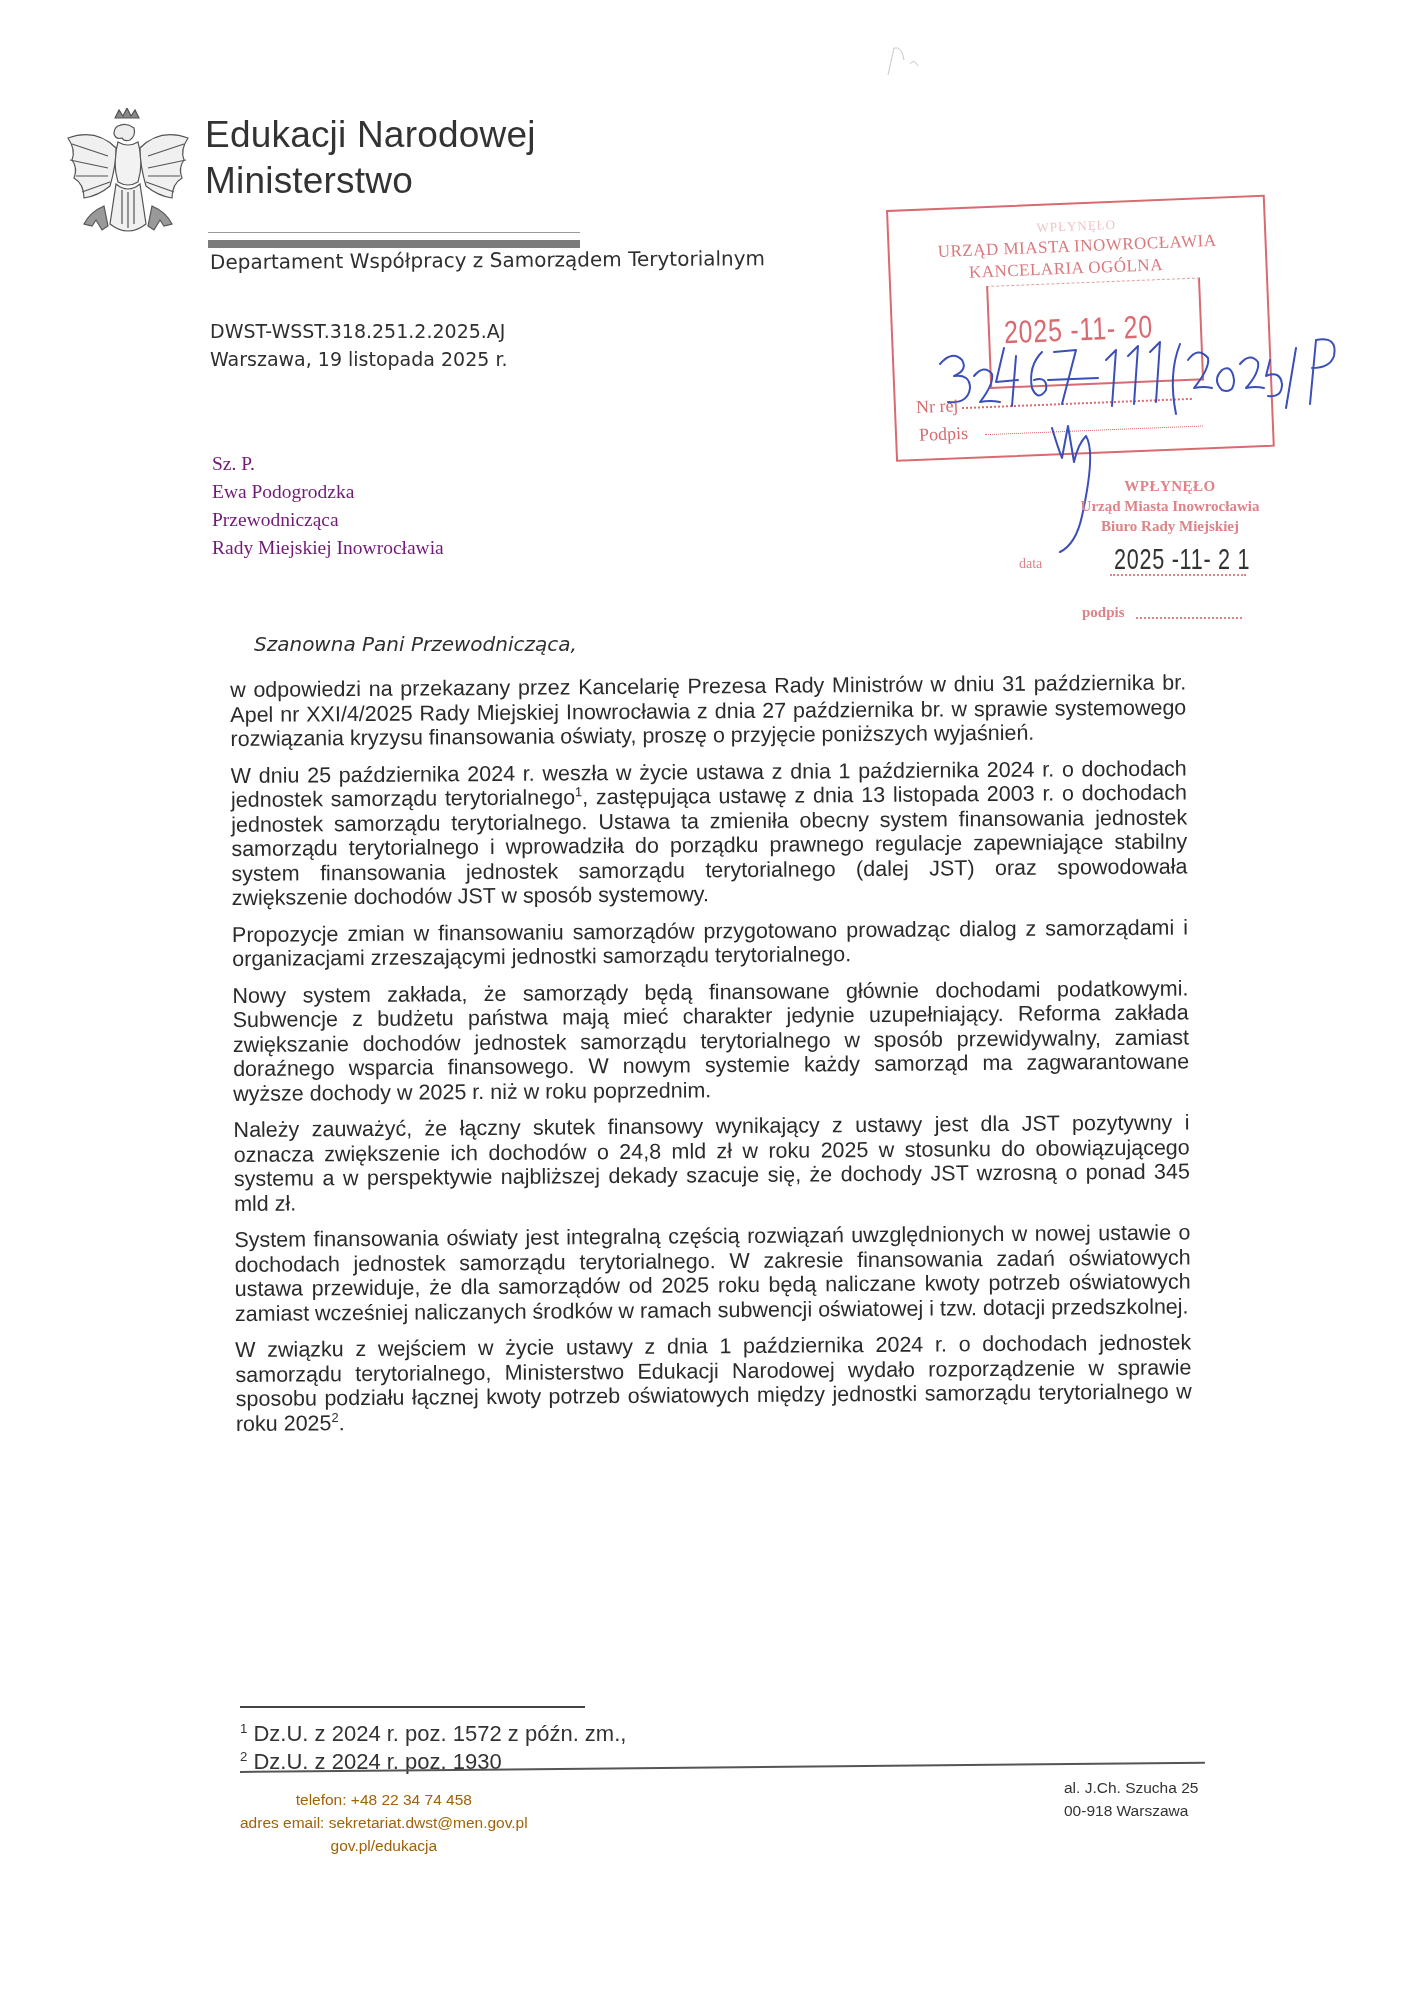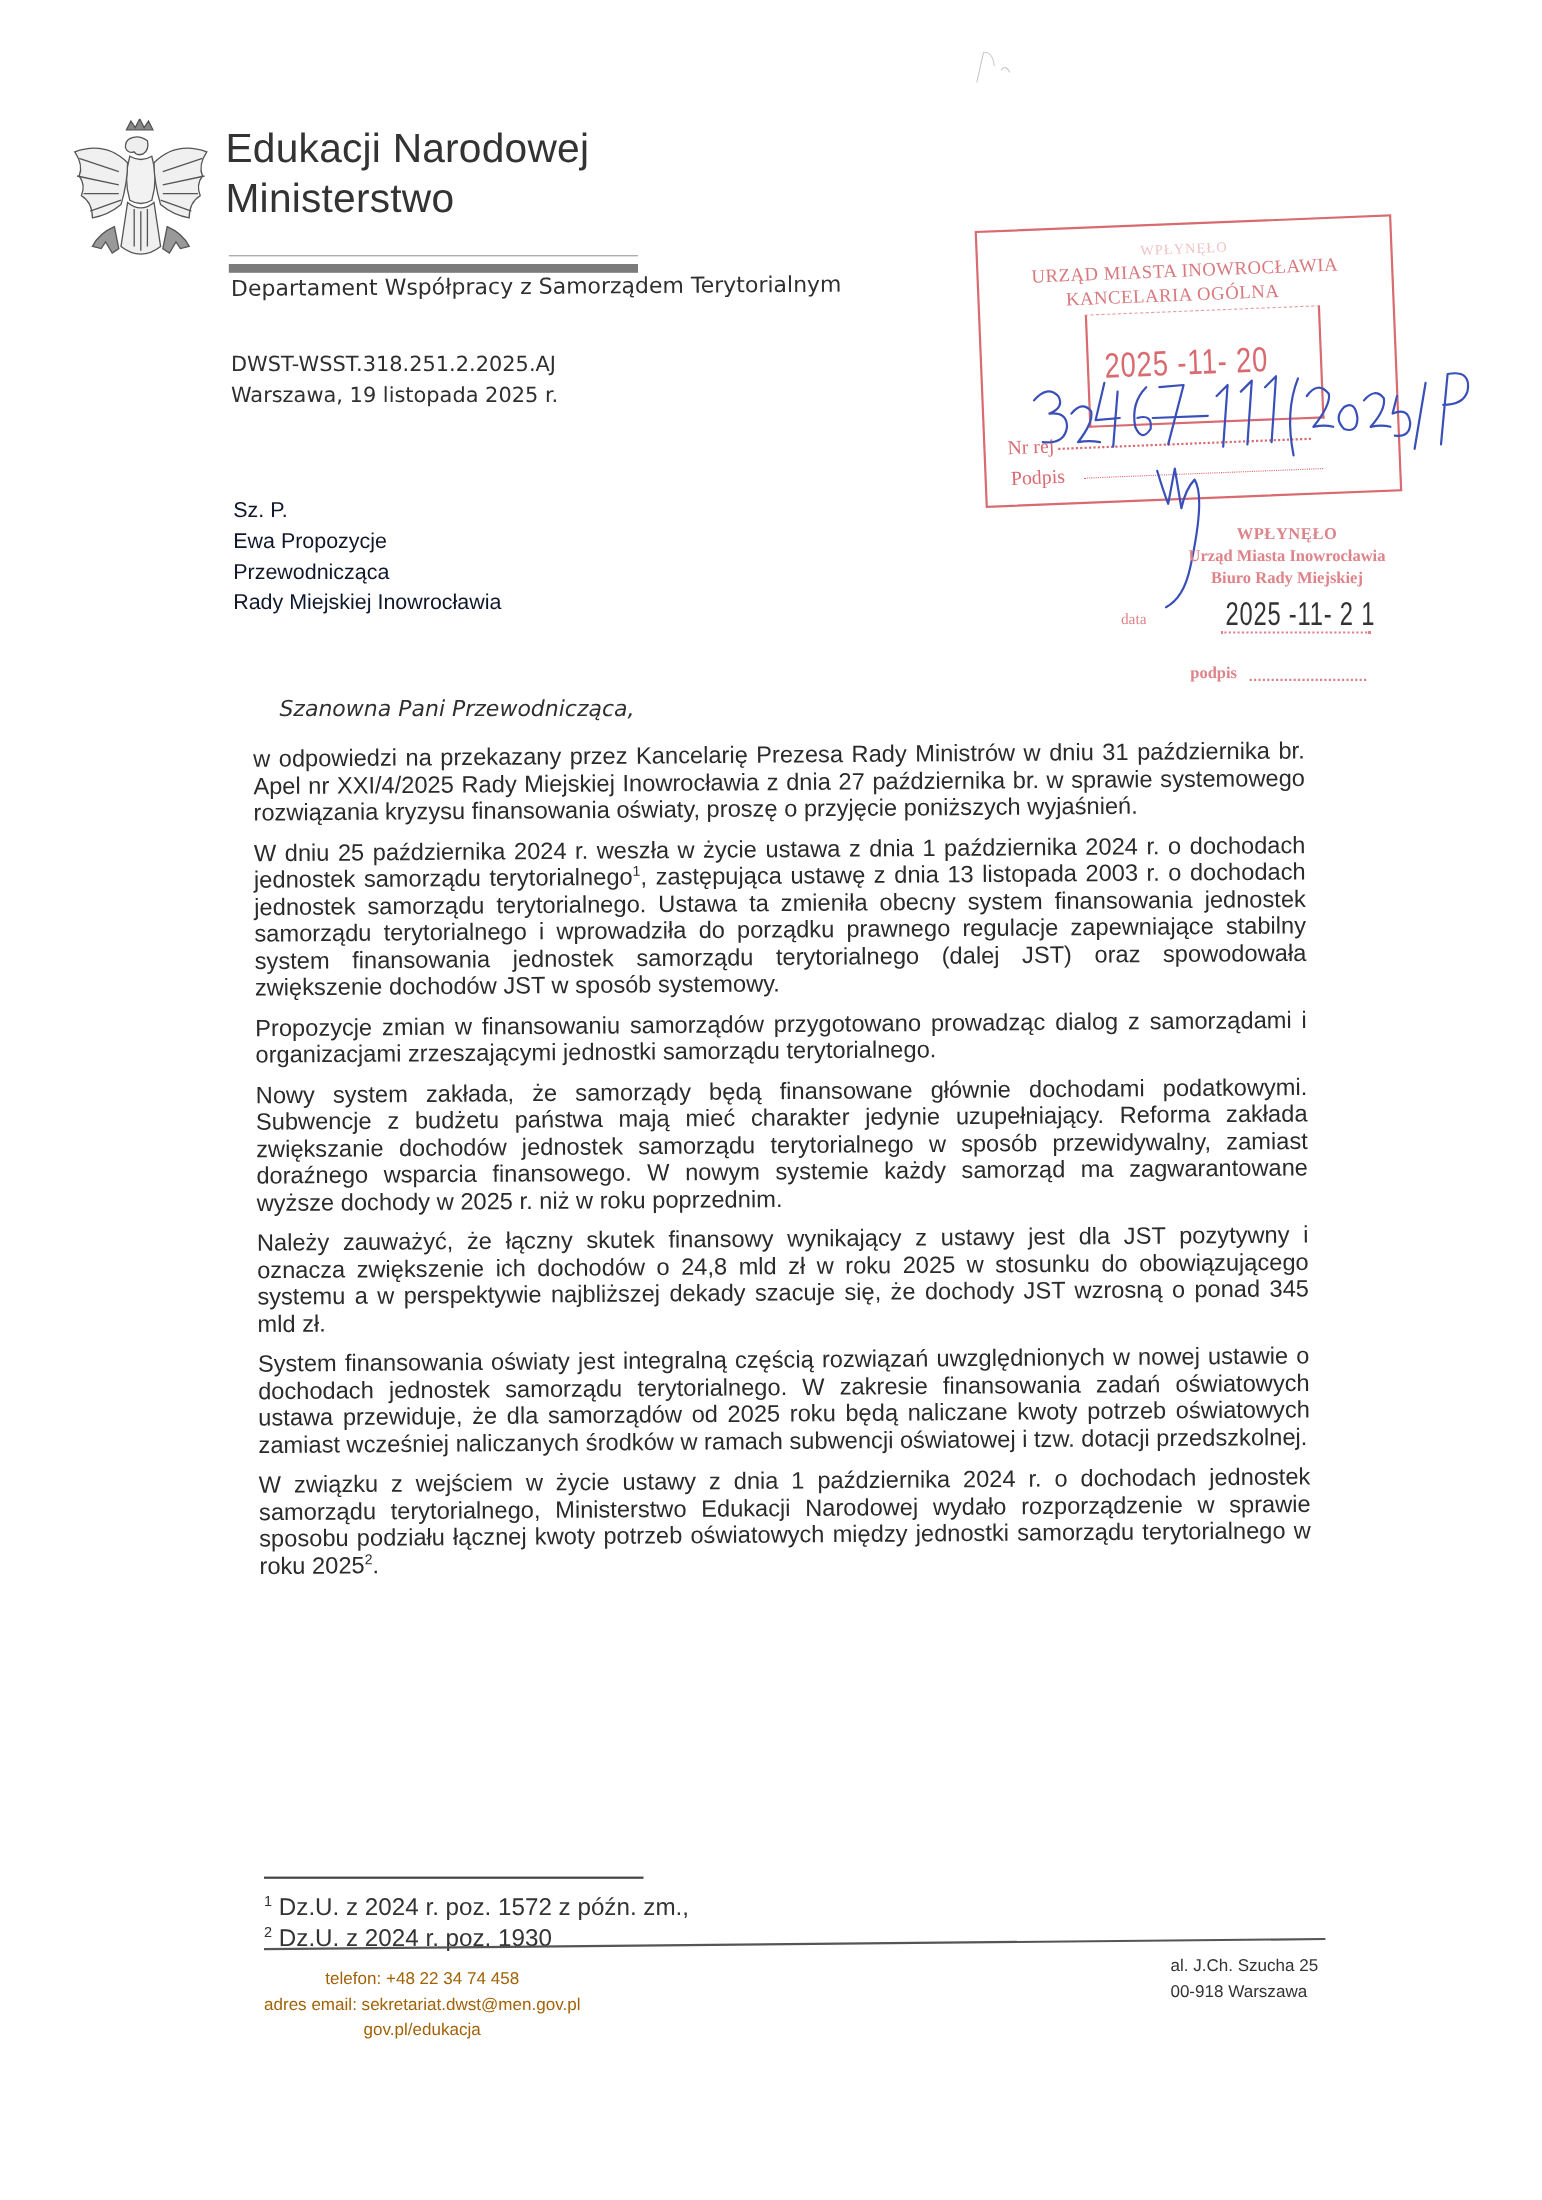--- a/index.html
+++ b/index.html
@@ -9,21 +9,21 @@
 
   
   .eagle { left:60px; top:108px; width:135px; height:145px; }
   .ministry { left:205px; top:112px; font-size:37px; line-height:46px; color:#333; font-family:"Liberation Sans","DejaVu Sans",sans-serif; letter-spacing:0.2px; }
   .rule-thin { left:208px; top:232px; width:372px; height:1px; background:#9a9a9a; }
   .rule-thick { left:208px; top:240px; width:372px; height:8px; background:#7b7b7b; }
 
   .dept { left:210px; top:250px; font-size:20px; font-family:"DejaVu Sans",sans-serif; color:#2f2f2f; transform:rotate(-0.4deg); transform-origin:left center; }
   .sig { left:210px; top:317px; font-size:19px; line-height:28px; font-family:"DejaVu Sans",sans-serif; color:#2f2f2f; }
 
-  .addr { left:212px; top:450px; font-size:19.5px; line-height:28px; font-family:Liberation Sans, sans-serif; color:#0f172a; }
+  .addr { left:212px; top:450px; font-size:19.5px; line-height:28px; font-family:Liberation Serif, serif; color:#701a75; }
   .salute { left:214px; top:632px; font-size:20px; font-style:italic; font-family:"DejaVu Sans",sans-serif; color:#2f2f2f;margin-left:40px; }
 
   
   .body { left:230px; top:678px; width:956px; font-family:"Liberation Sans","DejaVu Sans",sans-serif; font-size:21.5px; line-height:24.5px; color:#2b2b2b; text-align:justify; transform:rotate(-0.45deg); transform-origin:left top; }
   .body p { margin:0 0 12px 0; }
   sup { font-size:60%; line-height:0; }
 
   
   .fn-rule { left:240px; top:1706px; width:345px; height:2px; background:#444; }
   .fns { left:240px; top:1720px; font-family:"Liberation Sans","DejaVu Sans",sans-serif; font-size:22px; line-height:28px; color:#333; }
@@ -99,21 +99,21 @@
 
 <div class="abs dept">Departament Współpracy z Samorządem Terytorialnym</div>
 
 <div class="abs sig">
   <div>DWST-WSST.318.251.2.2025.AJ</div>
   <div>Warszawa,  19 listopada 2025 r.</div>
 </div>
 
 <div class="abs addr">
   <div>Sz. P.</div>
-  <div>Ewa Propozycje</div>
+  <div>Ewa Podogrodzka</div>
   <div>Przewodnicząca</div>
   <div>Rady Miejskiej Inowrocławia</div>
 </div>
 
 <div class="abs salute">Szanowna Pani Przewodnicząca,</div>
 
 <div class="abs body">
   <p>w odpowiedzi na przekazany przez Kancelarię Prezesa Rady Ministrów w dniu 31 października br. Apel nr XXI/4/2025 Rady Miejskiej Inowrocławia z dnia 27 października br. w sprawie systemowego rozwiązania kryzysu finansowania oświaty, proszę o przyjęcie poniższych wyjaśnień.</p>
   <p><span>W dniu 25 października 2024 r. weszła w życie ustawa z dnia 1 października 2024 r. o dochodach jednostek samorządu terytorialnego</span><sup>1</sup><span>, zastępująca ustawę z dnia 13 listopada 2003 r. o dochodach jednostek samorządu terytorialnego. Ustawa ta zmieniła obecny system finansowania jednostek samorządu terytorialnego i wprowadziła do porządku prawnego regulacje zapewniające stabilny system finansowania jednostek samorządu terytorialnego (dalej JST) oraz spowodowała zwiększenie dochodów JST w sposób systemowy.</span></p>
   <p>Propozycje zmian w finansowaniu samorządów przygotowano prowadząc dialog z samorządami i organizacjami zrzeszającymi jednostki samorządu terytorialnego.</p>

